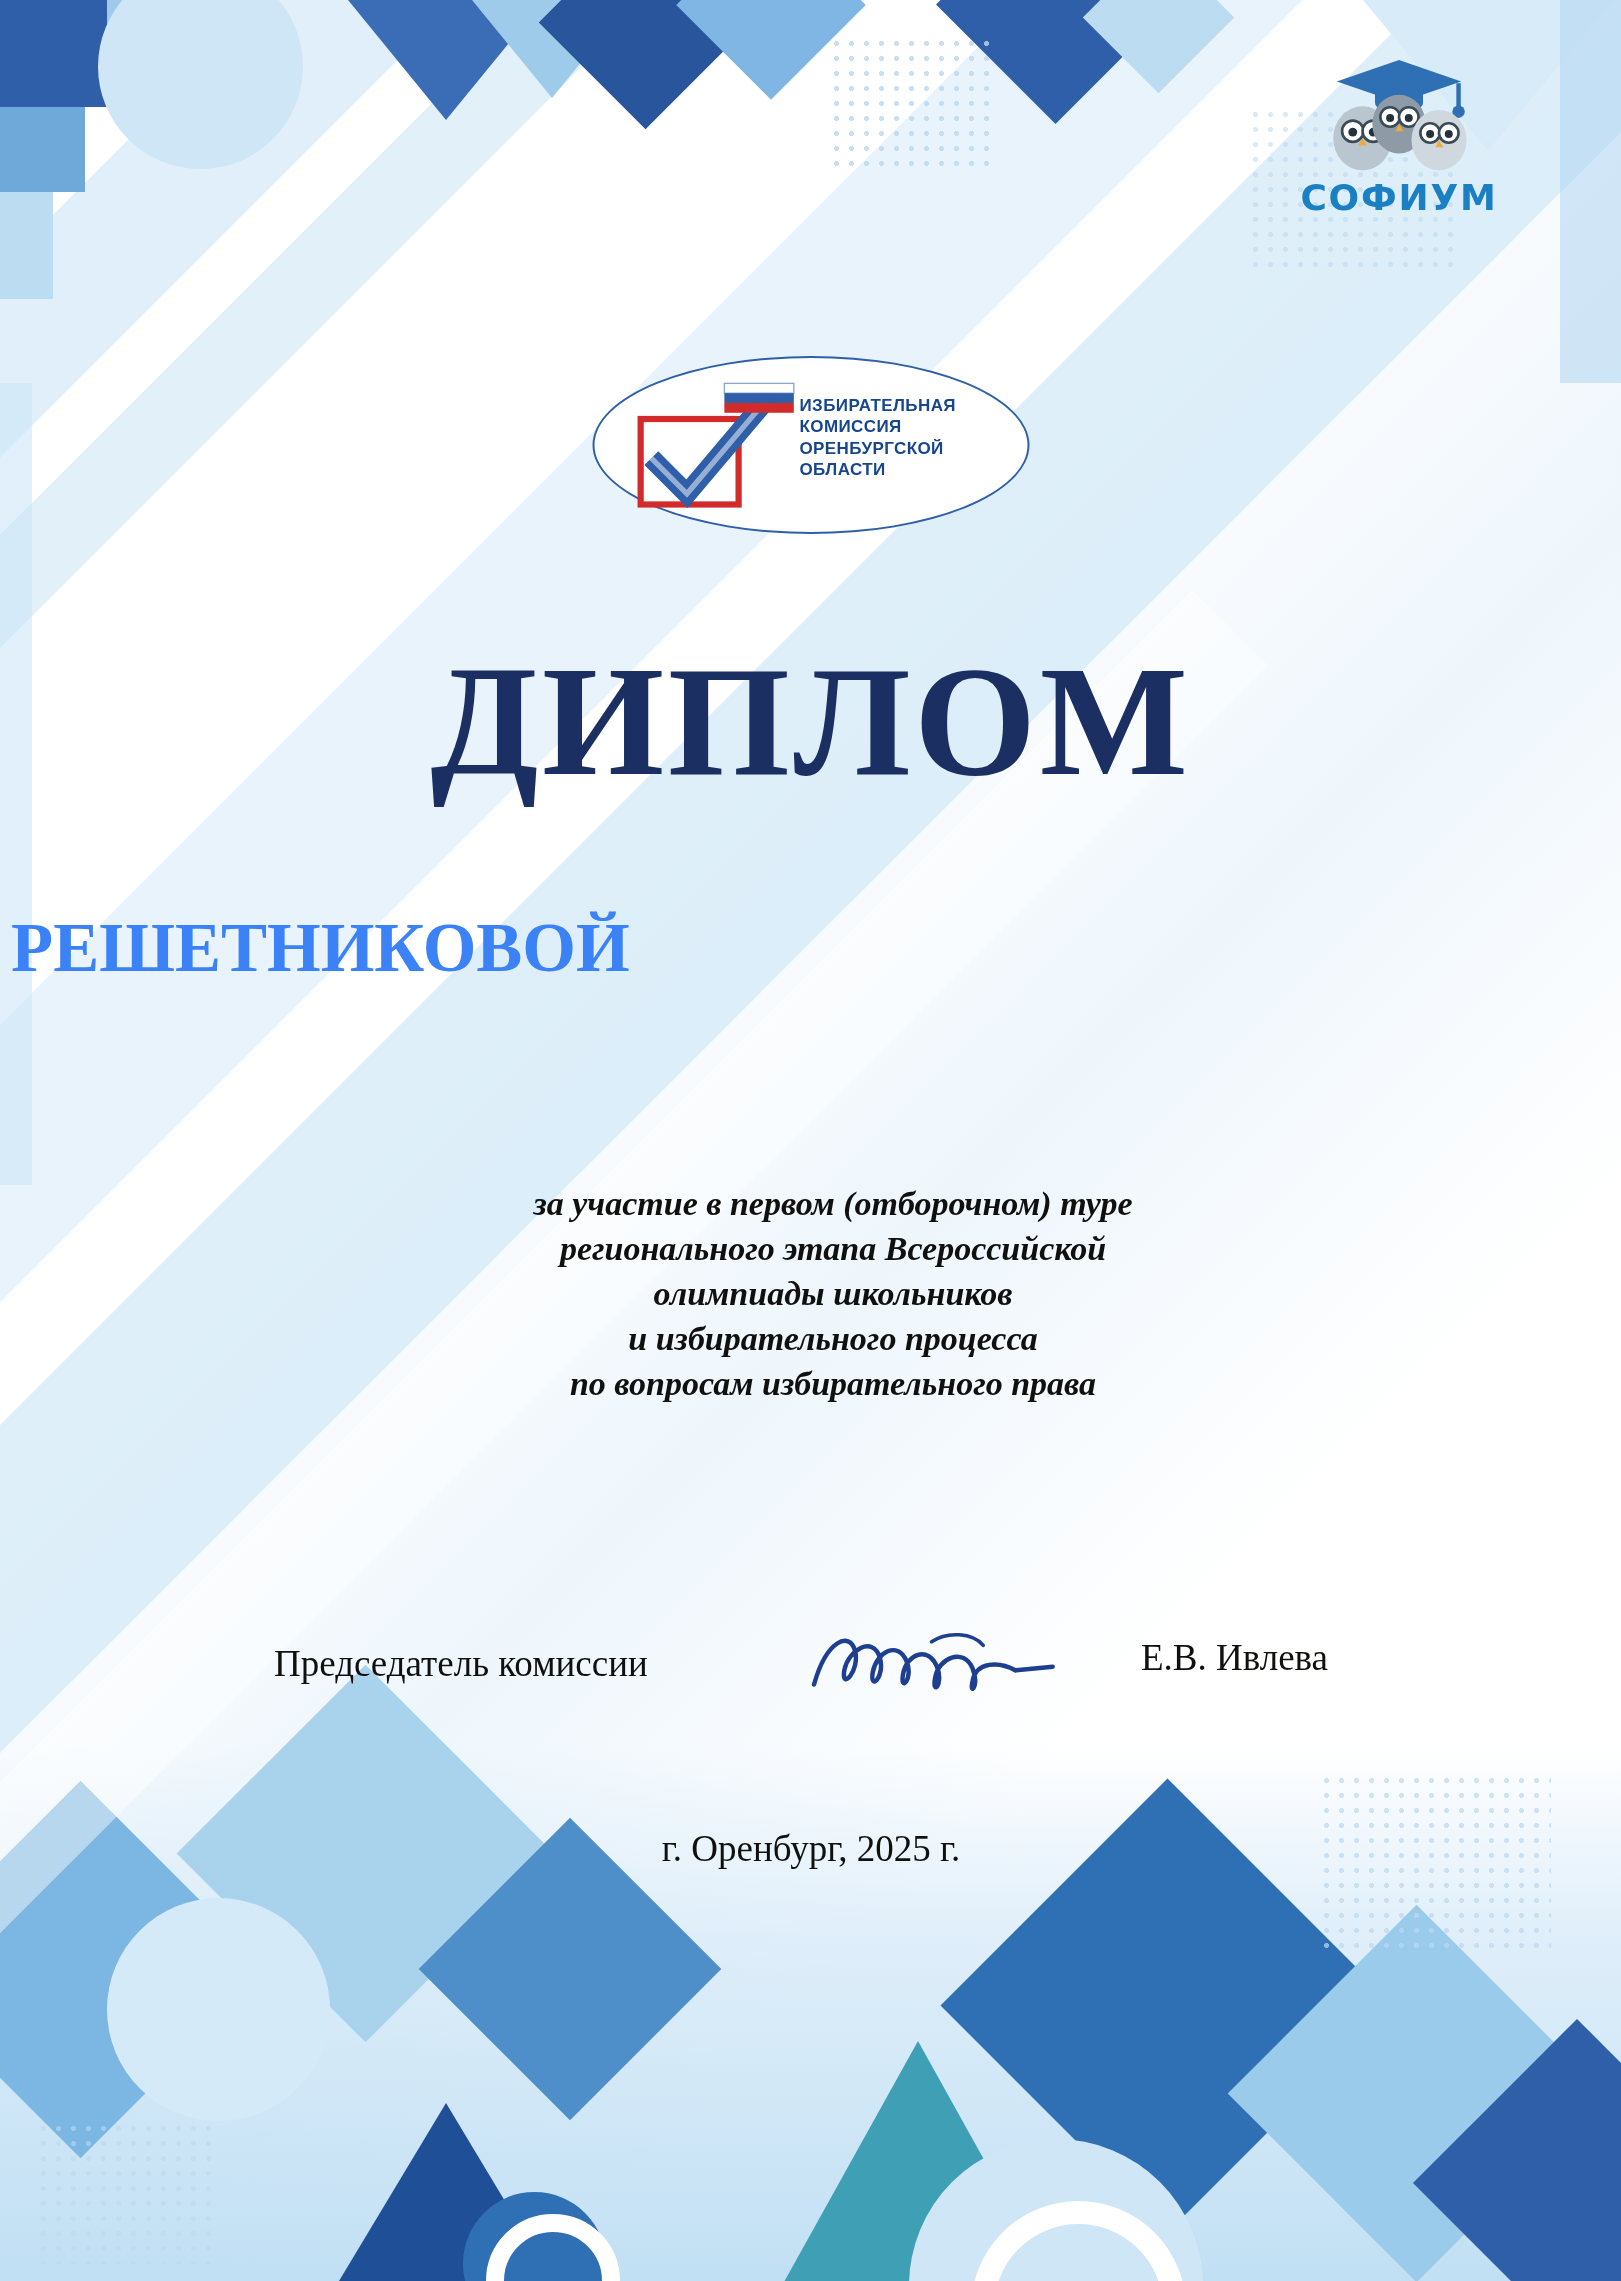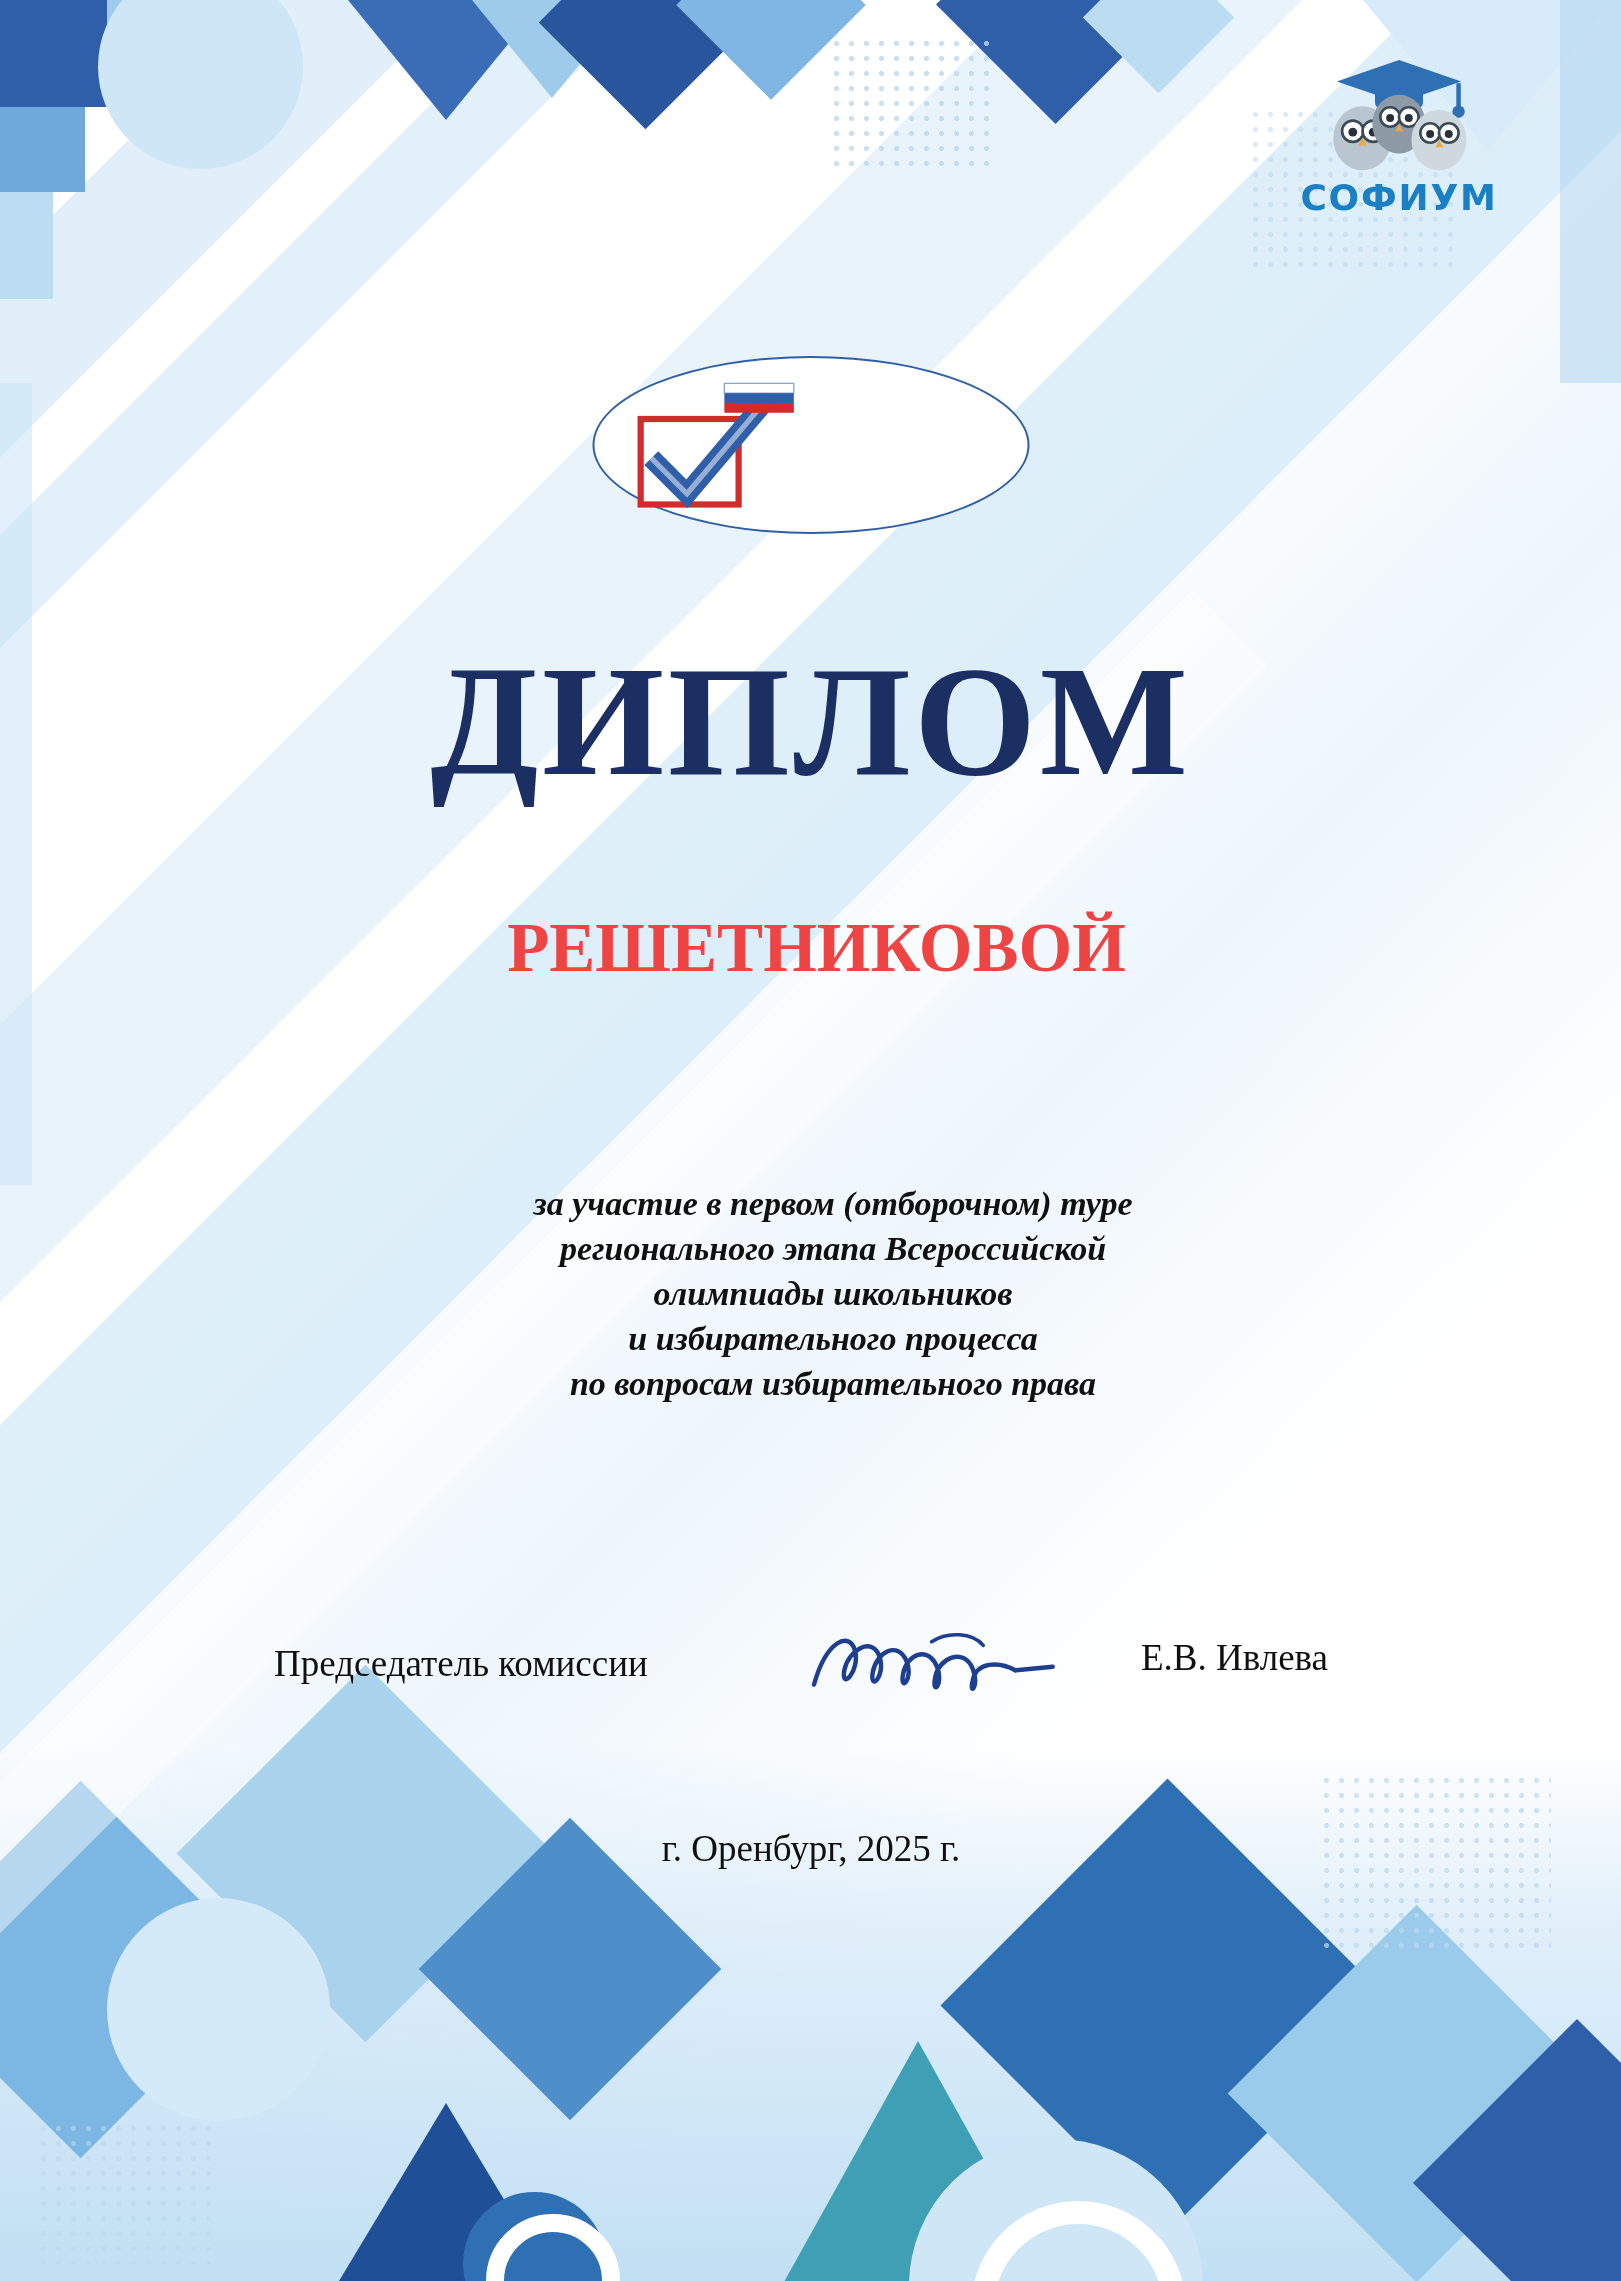--- a/index.html
+++ b/index.html
@@ -129,26 +129,25 @@
     line-height: 157px;
     letter-spacing: 3.6px;
     color: #1b2f63;
   }
 
   .recipient-surname {
     position: absolute;
     top: 909px;
     left: 0;
     right: 0;
-    text-align: center;
     font-family: "Liberation Serif", serif;
     font-weight: bold;
     font-size: 69px;
     line-height: 78px;
-    color: #ef4444;
+    color: #3b82f6;
     margin-left: 11px;
   }
   .recipient-name {
     position: absolute;
     top: 1016px;
     left: 0;
     right: 0;
     text-align: center;
     font-family: "Liberation Serif", serif;
     font-weight: bold;
@@ -311,20 +310,26 @@
     <div class="ik-logo">
       <div class="ik-ellipse"></div>
       <svg width="187" height="143" viewBox="0 0 210 160" style="position:absolute; left:25px; top:19.6px;">
         <rect x="26" y="48" width="110" height="96" fill="#ffffff" stroke="#d22b2b" stroke-width="7"></rect>
         <path d="M38 92 L78 132 L176 16" stroke="#2f5fa8" stroke-width="22" fill="none" stroke-linejoin="miter"></path>
         <path d="M38 92 L78 132 L176 16" stroke="#ffffff" stroke-width="6" fill="none" opacity="0.5"></path>
         <rect x="120" y="8" width="78" height="11" fill="#ffffff" stroke="#8aa7c9" stroke-width="1.5"></rect>
         <rect x="120" y="19" width="78" height="11" fill="#2f5fa8"></rect>
         <rect x="120" y="30" width="78" height="11" fill="#d22b2b"></rect>
       </svg>
+      <div class="ik-text">
+        <div>ИЗБИРАТЕЛЬНАЯ</div>
+        <div>КОМИССИЯ</div>
+        <div>ОРЕНБУРГСКОЙ</div>
+        <div>ОБЛАСТИ</div>
+      </div>
     </div>
 
     <div class="title">ДИПЛОМ</div>
 
     <div class="recipient-surname">РЕШЕТНИКОВОЙ</div>
 
     <div class="reason">
       <div>за участие в первом (отборочном) туре</div>
       <div>регионального этапа Всероссийской</div>
       <div>олимпиады школьников</div>

